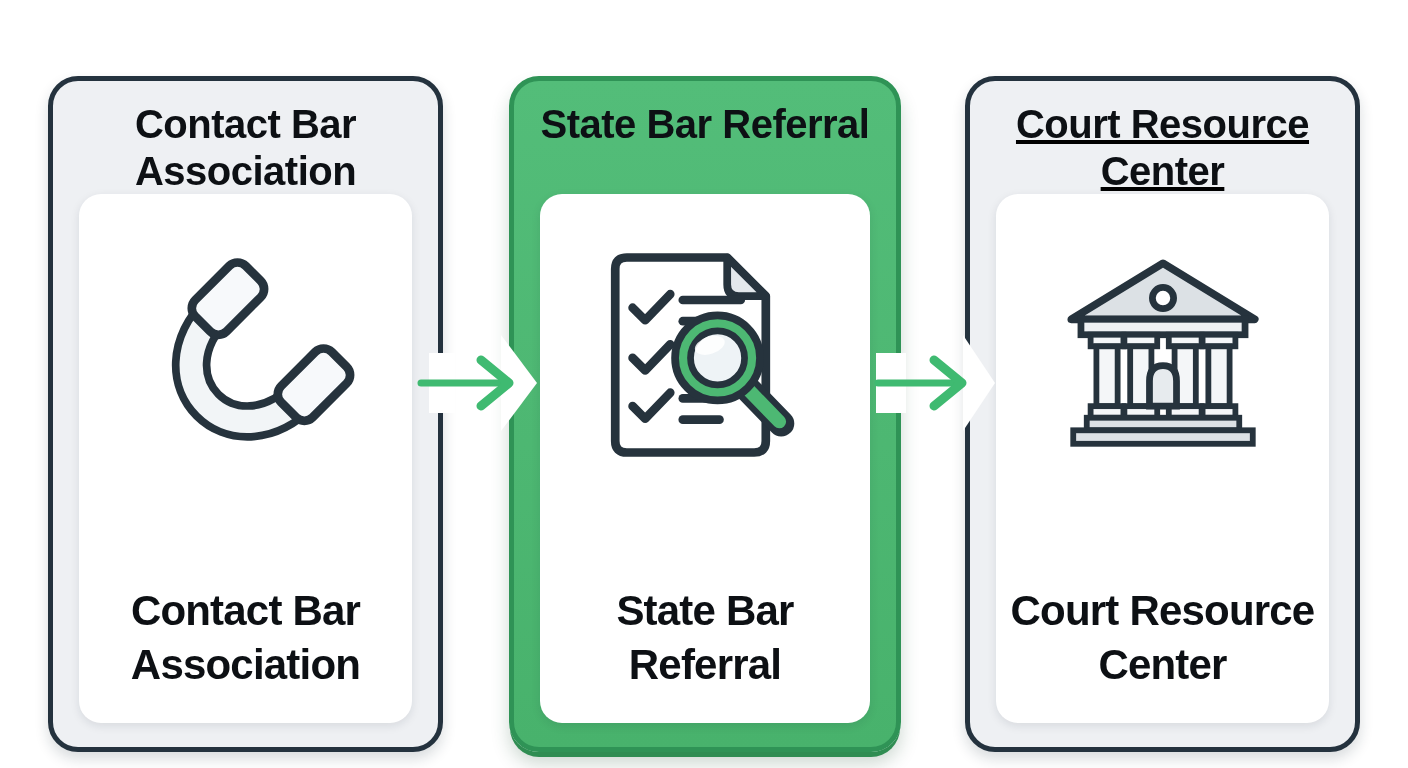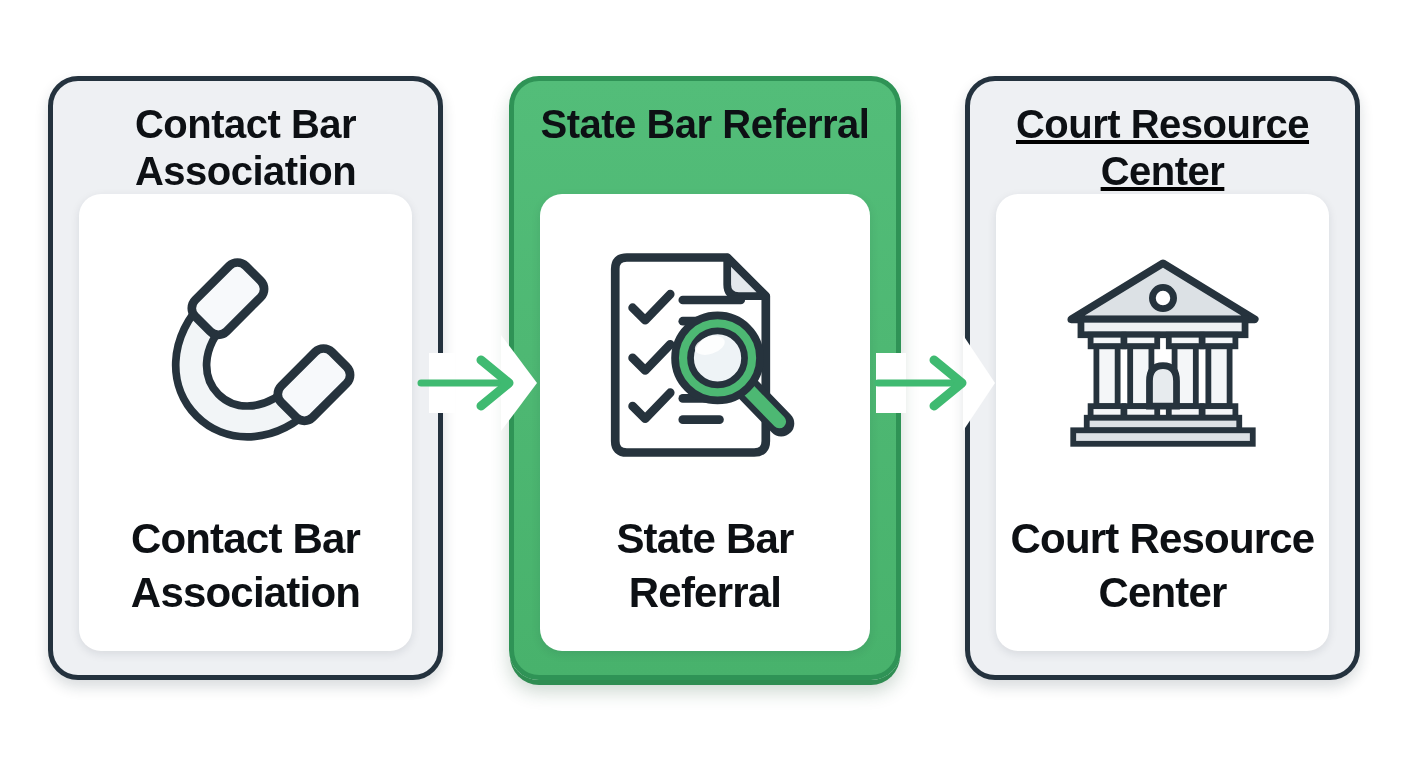--- a/index.html
+++ b/index.html
@@ -1,21 +1,21 @@
 <!DOCTYPE html>
 <html><head>
 <meta charset="utf-8">
 <style>
   html,body{margin:0;padding:0;background:#ffffff;}
   .stage{
     position:relative;width:1408px;height:768px;background:#ffffff;
     overflow:hidden;font-family:"Liberation Sans",sans-serif;
   }
   .card{
-    position:absolute;top:76px;height:604px;border-radius:30px;
+    position:absolute;top:76px;height:676px;border-radius:30px;
     border:5px solid #24323e;box-sizing:border-box;
   }
   .card.light{
     background:#eef0f3;border-color:#24323e;
     box-shadow:0 7px 14px rgba(20,35,50,.16);
   }
   .card.green{
     background:linear-gradient(180deg,#53bd79,#48b26c);
     border-color:#2f9356;
     box-shadow:0 6px 0 -1px #2f8d52, 0 12px 18px rgba(30,80,50,.22);

